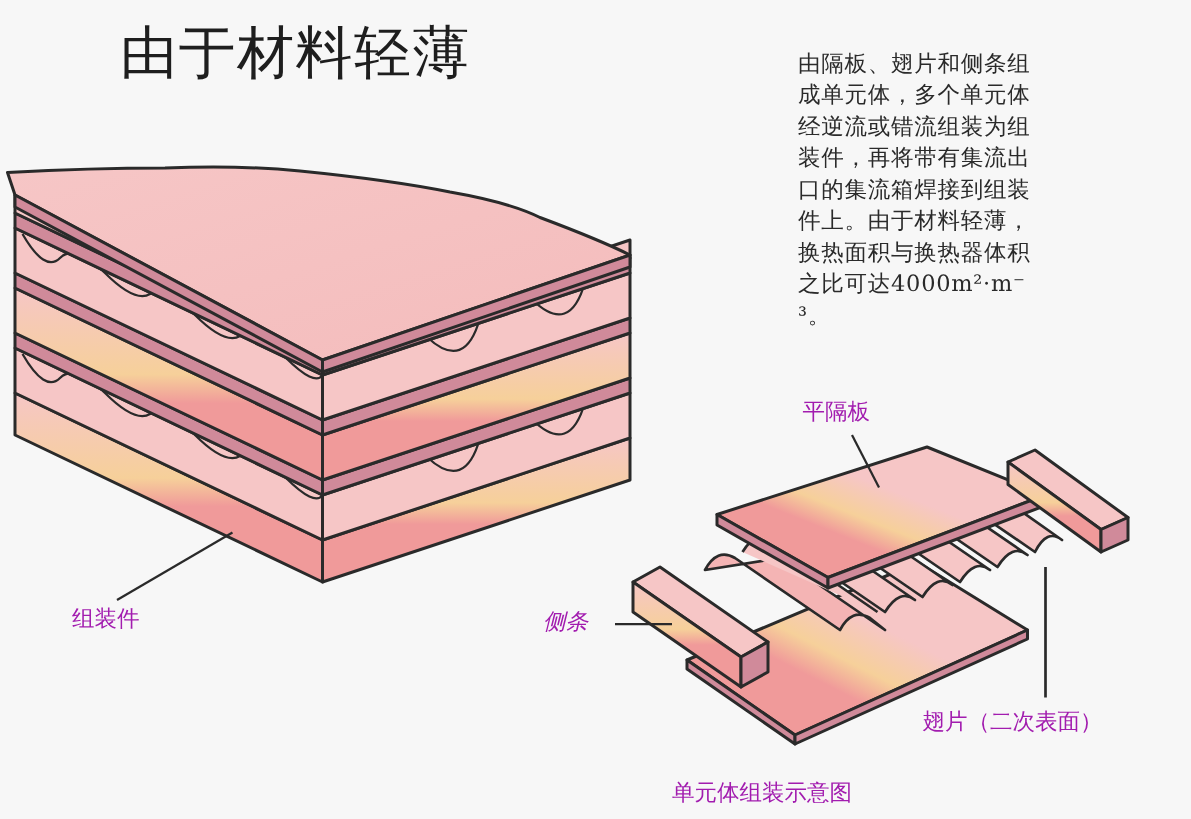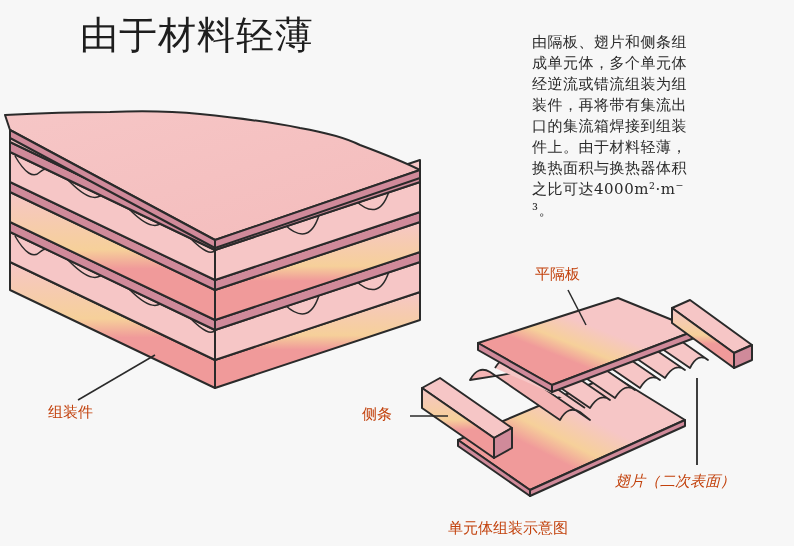--- a/index.html
+++ b/index.html
@@ -1,21 +1,21 @@
 <!DOCTYPE html>
 <html><head>
 <meta charset="utf-8">
 <style>
   html, body { margin:0; padding:0; }
   body { width:794px; height:546px; background:#f7f7f7; position:relative; overflow:hidden;
          font-family:"DejaVu Serif","Liberation Serif",serif; color:#222; }
   .title { position:absolute; left:80px; top:10px; font-size:38px; letter-spacing:1px; color:#1e1e1e; }
   .desc { position:absolute; left:512px; top:32px; width:170px; font-size:15px; line-height:21px; color:#2a2a2a;
           letter-spacing:0.5px; word-break:break-all;margin-left:20px; }
-  .label { position:absolute; font-size:15px; color:#c2410c; white-space:nowrap; }
+  .label { position:absolute; font-size:15px; color:#a21caf; white-space:nowrap; }
   svg { position:absolute; left:0; top:0; }
 </style>
 </head>
 <body>
 
 <div class="title">由于材料轻薄</div>
 <div class="desc">由隔板、翅片和侧条组成单元体，多个单元体经逆流或错流组装为组装件，再将带有集流出口的集流箱焊接到组装件上。由于材料轻薄，换热面积与换热器体积之比可达4000m²·m⁻³。</div>
 
 <svg width="794" height="546" viewBox="0 0 794 546">
   <defs>
@@ -106,15 +106,15 @@
     <polygon points="734,353 752,345 752,360 734,368" fill="#d08a9a"></polygon>
   </g>
 
   <line x1="568" y1="290" x2="586" y2="325" stroke="#2a2a2a" stroke-width="1.5"></line>
   <line x1="410" y1="416" x2="448" y2="416" stroke="#2a2a2a" stroke-width="1.5"></line>
   <line x1="697" y1="378" x2="697" y2="465" stroke="#2a2a2a" stroke-width="1.8"></line>
 </svg>
 
 <div class="label" style="left:48px; top:403px;">组装件</div>
 <div class="label" style="left:535px; top:265px;">平隔板</div>
-<div class="label" style="left:362px; top:405px;">侧条</div>
-<div class="label" style="left:615px; top:472px;font-style:italic;">翅片（二次表面）</div>
+<div class="label" style="left:362px; top:405px;font-style:italic;">侧条</div>
+<div class="label" style="left:615px; top:472px;">翅片（二次表面）</div>
 <div class="label" style="left:448px; top:508px;margin-top:11px;">单元体组装示意图</div>
 
 </body></html>

